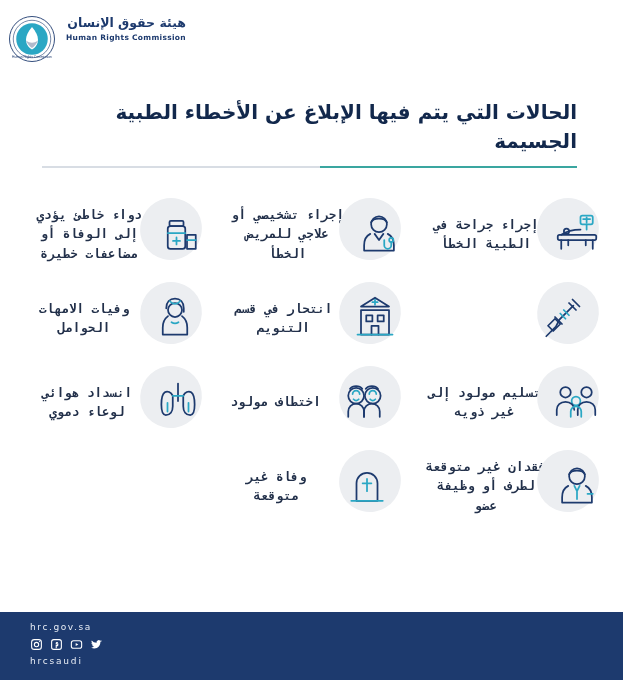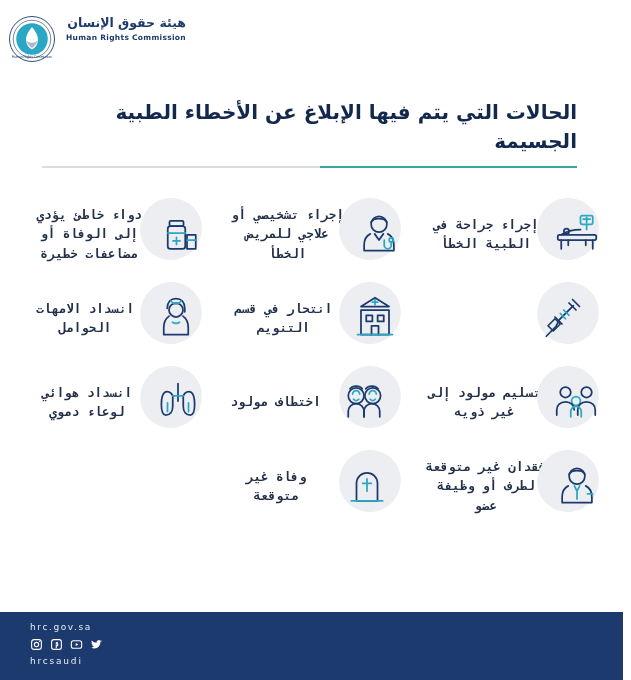--- a/index.html
+++ b/index.html
@@ -298,21 +298,21 @@
         <svg class="icon-svg" viewBox="0 0 64 64">
           <g fill="none" stroke="#1d3a6e" stroke-width="2" stroke-linecap="round" stroke-linejoin="round">
             <path d="M22 22c0-7 4-11 10-11s10 4 10 11v4"></path>
             <circle cx="32" cy="24" r="8"></circle>
             <path d="M24 31c-4 3-6 8-6 13v8h28v-8c0-5-2-10-6-13"></path>
             <path d="M36 38a7 7 0 01-8 0" stroke="#2aa7c4"></path>
             <path d="M26 14c4 4 8 4 12 0" stroke="#2aa7c4"></path>
           </g>
         </svg>
       </div>
-      <div class="cell-label">انسداد الامهات الحوامل</div>
+      <div class="cell-label">وفيات الامهات الحوامل</div>
     </div>
 
     <div class="cell">
       <div class="icon-wrap">
         <div class="icon-blob"></div>
         <svg class="icon-svg" viewBox="0 0 64 64">
           <g fill="none" stroke="#1d3a6e" stroke-width="2" stroke-linecap="round" stroke-linejoin="round">
             <circle cx="20" cy="22" r="6"></circle>
             <circle cx="44" cy="22" r="6"></circle>
             <circle cx="32" cy="32" r="5" stroke="#2aa7c4"></circle>

